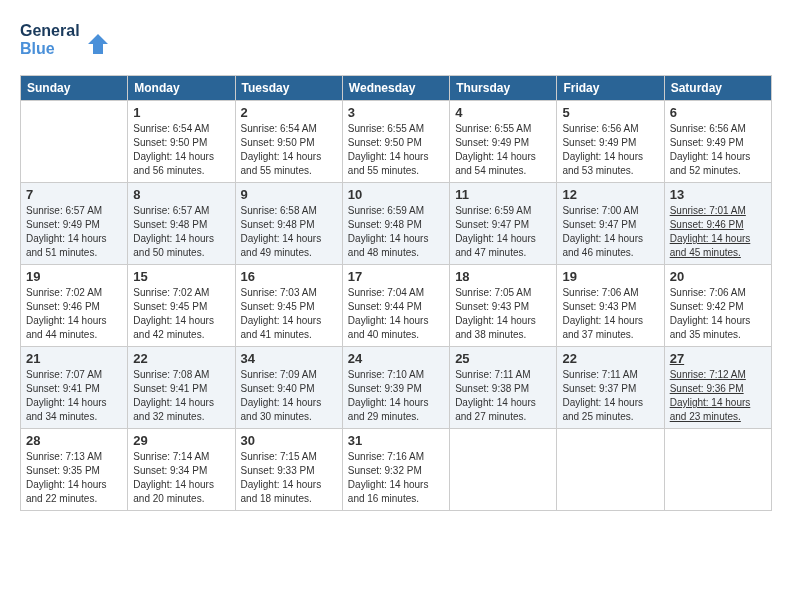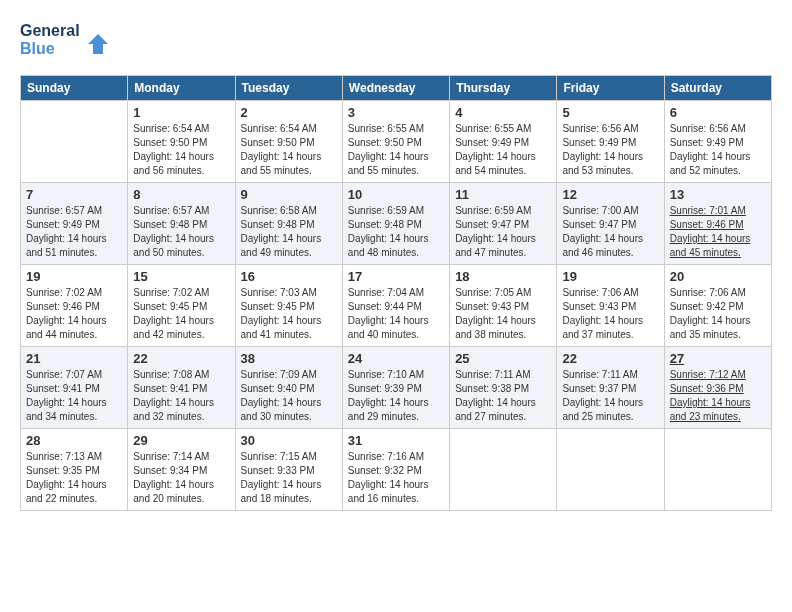--- a/index.html
+++ b/index.html
@@ -183,21 +183,21 @@
 Sunset: 9:41 PM
 Daylight: 14 hours and 34 minutes.</div>
           </td>
           <td style="background: rgb(240, 244, 248);">
             <span class="day-num">22</span>
             <div class="day-info" style="white-space: pre-line;">Sunrise: 7:08 AM
 Sunset: 9:41 PM
 Daylight: 14 hours and 32 minutes.</div>
           </td>
           <td style="background: rgb(240, 244, 248);">
-            <span class="day-num">38</span>
+            <span class="day-num">34</span>
             <div class="day-info" style="white-space: pre-line;">Sunrise: 7:09 AM
 Sunset: 9:40 PM
 Daylight: 14 hours and 30 minutes.</div>
           </td>
           <td style="background: rgb(240, 244, 248);">
             <span class="day-num">24</span>
             <div class="day-info" style="white-space: pre-line;">Sunrise: 7:10 AM
 Sunset: 9:39 PM
 Daylight: 14 hours and 29 minutes.</div>
           </td>

